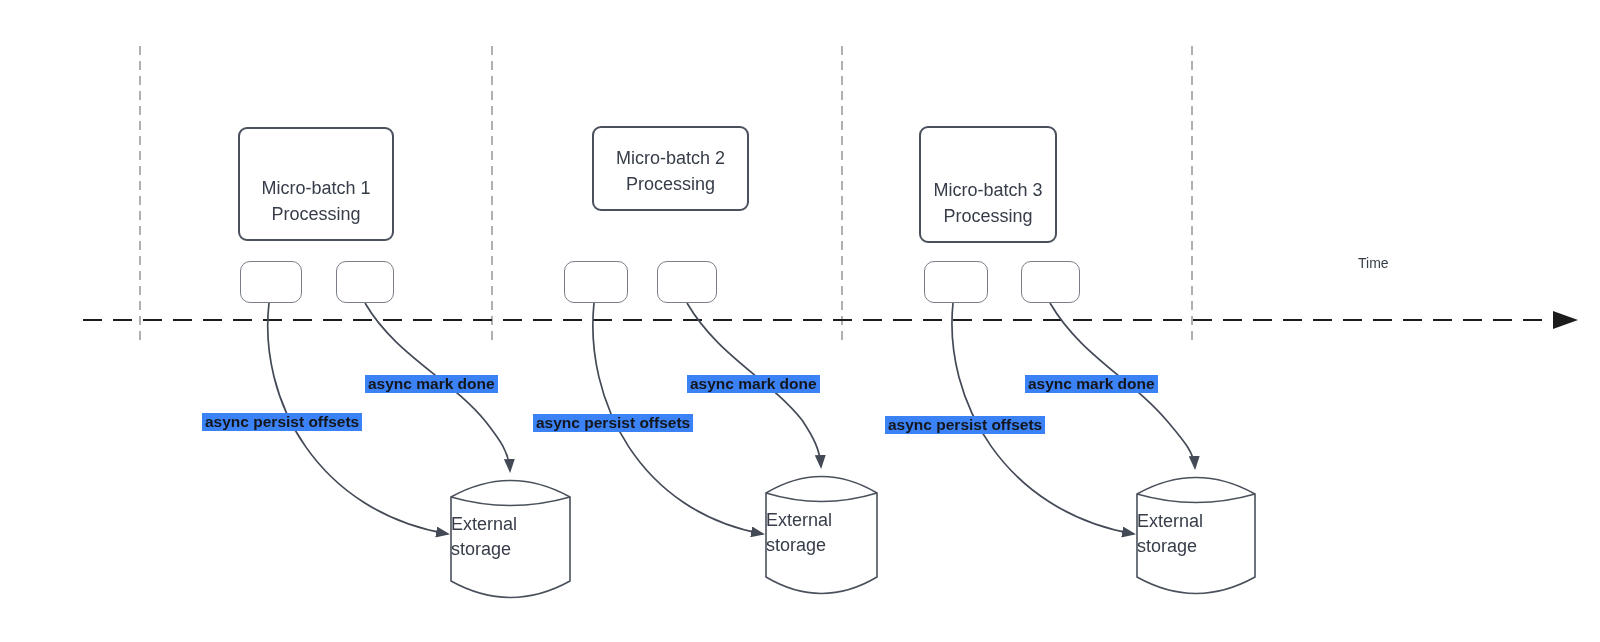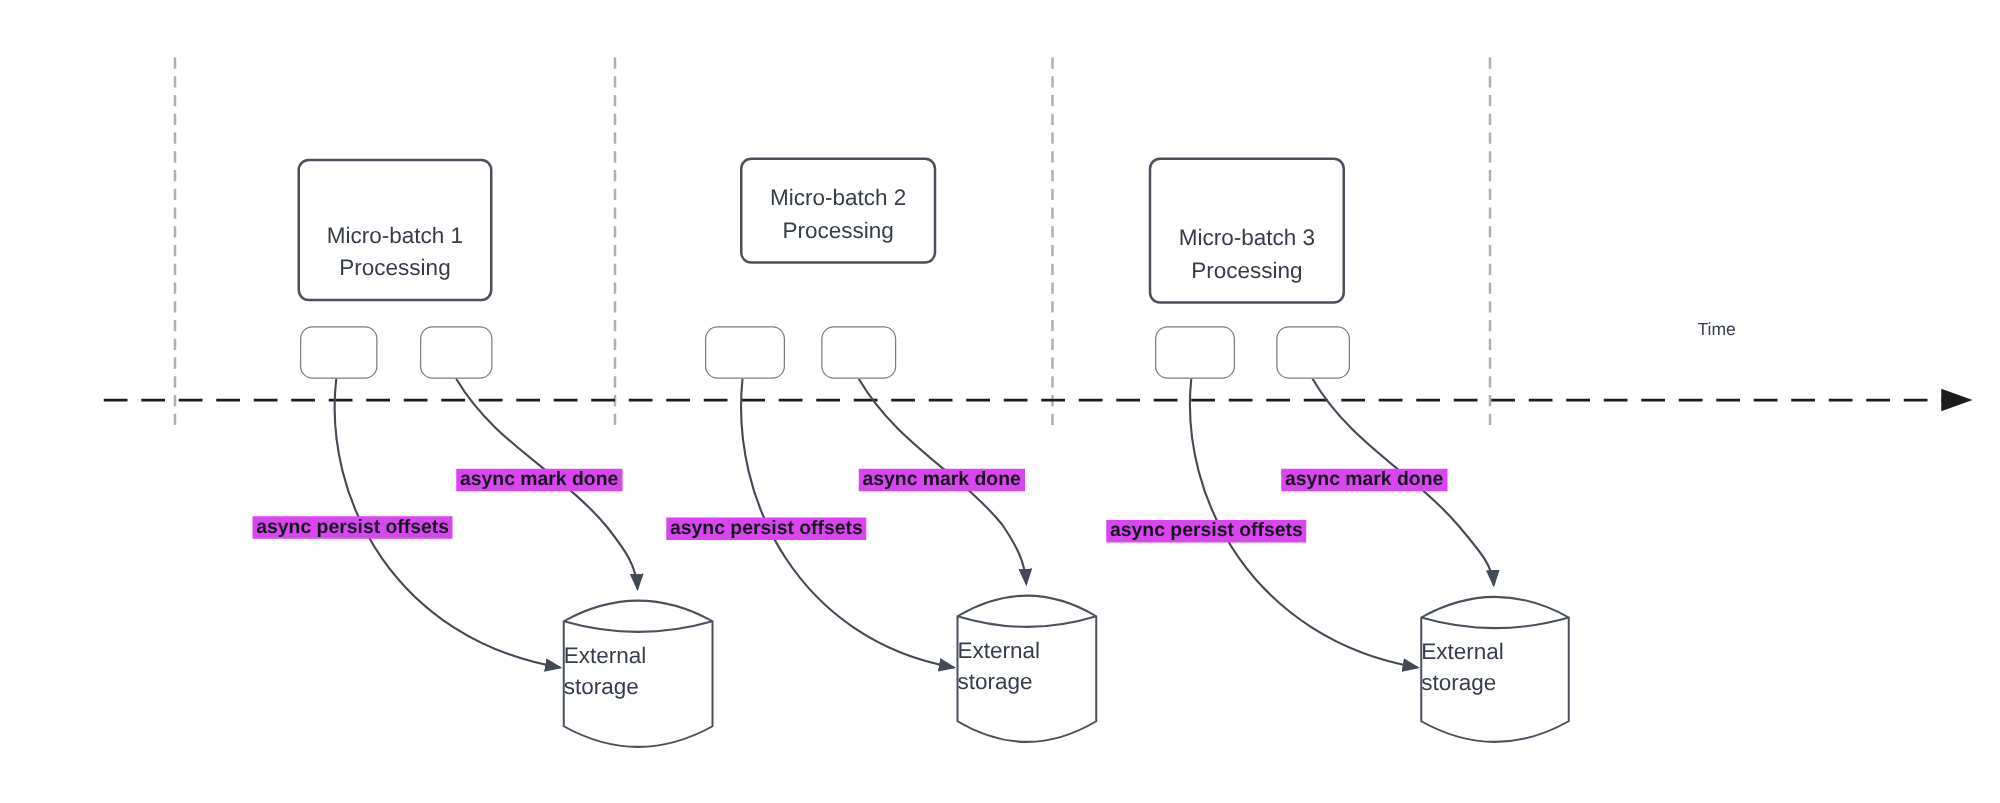--- a/index.html
+++ b/index.html
@@ -26,21 +26,21 @@
     border:1.6px solid #7a7f87;
     border-radius:10px;
     background:#ffffff;
     z-index:2;
   }
 
   .async-label{
     position:absolute;
     font-size:15.5px;font-weight:700;color:#14161c;
     line-height:18px;white-space:nowrap;
-    background:#d946ef;padding:0 3px;
+    background:#3b82f6;padding:0 3px;
     z-index:3;
   }
 
   .storage-label{
     position:absolute;
     text-align:left;
     font-size:18px;line-height:25px;color:#363d49;
     z-index:3;
   }
 
@@ -104,21 +104,21 @@
   </svg>
 
   <div class="mb-box" style="left:238px;top:127px;width:156px;height:114px;">
     <div class="mb-line">Micro-batch 1</div>
     <div class="mb-line">Processing</div>
   </div>
   <div class="mb-box" style="left:560px;top:126px;width:157px;height:85px;margin-left:32px;">
     <div class="mb-line">Micro-batch 2</div>
     <div class="mb-line">Processing</div>
   </div>
-  <div class="mb-box" style="left:919px;top:126px;width:157px;height:117px;">
+  <div class="mb-box" style="left:919px;top:126px;width:138px;height:117px;">
     <div class="mb-line">Micro-batch 3</div>
     <div class="mb-line">Processing</div>
   </div>
 
   <div class="task-box" style="left:240px;top:261px;"></div>
   <div class="task-box" style="left:336px;top:261px;width:58px;"></div>
   <div class="task-box" style="left:564px;top:261px;width:64px;"></div>
   <div class="task-box" style="left:657px;top:261px;width:60px;"></div>
   <div class="task-box" style="left:924px;top:261px;width:64px;"></div>
   <div class="task-box" style="left:1021px;top:261px;width:59px;"></div>

